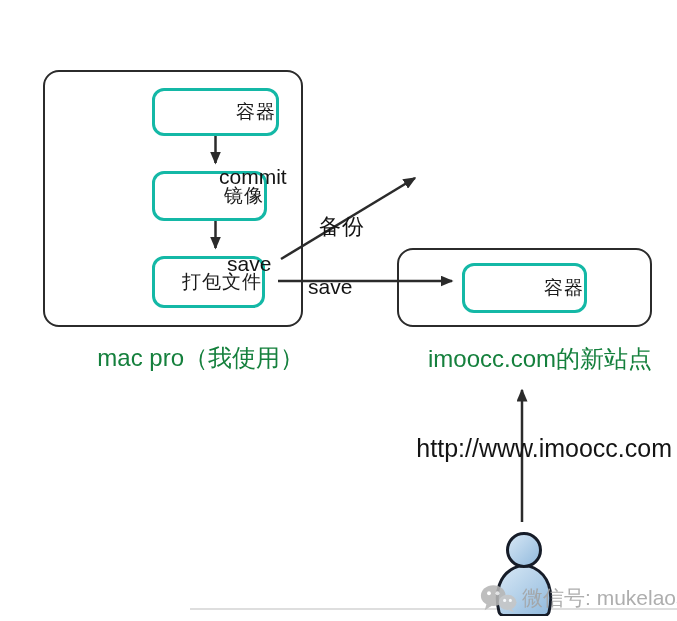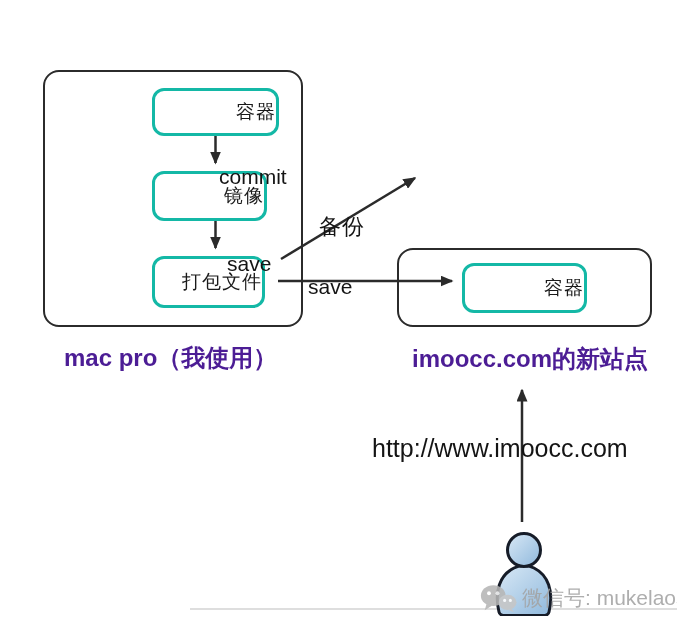--- a/index.html
+++ b/index.html
@@ -41,30 +41,29 @@
     position: absolute;
     font-size: 21px;
     color: #141414;
     white-space: nowrap;
     margin-top: 24px;
   }
   .edge-label.cjk { font-size: 22px; letter-spacing: 1px; }
   .caption {
     position: absolute;
     font-size: 24px;
-    color: #4c1d95;
-    text-align: left;
+    color: #15803d;
+    text-align: right;
     white-space: nowrap;
-    font-weight: bold;
   }
   .url-label {
     position: absolute;
     left: 372px; top: 434px;
     width: 300px;
-    text-align: left;
+    text-align: right;
     font-size: 25px;
     color: #141414;
     white-space: nowrap;
   }
   .baidu-logo {
     position: absolute;
     left: 452px; top: 37px;
     width: 138px; height: 125px;
     border-radius: 3px;
     background: linear-gradient(180deg, #f7fbfe 0%, #eef5fb 55%, #dde9f3 100%);

